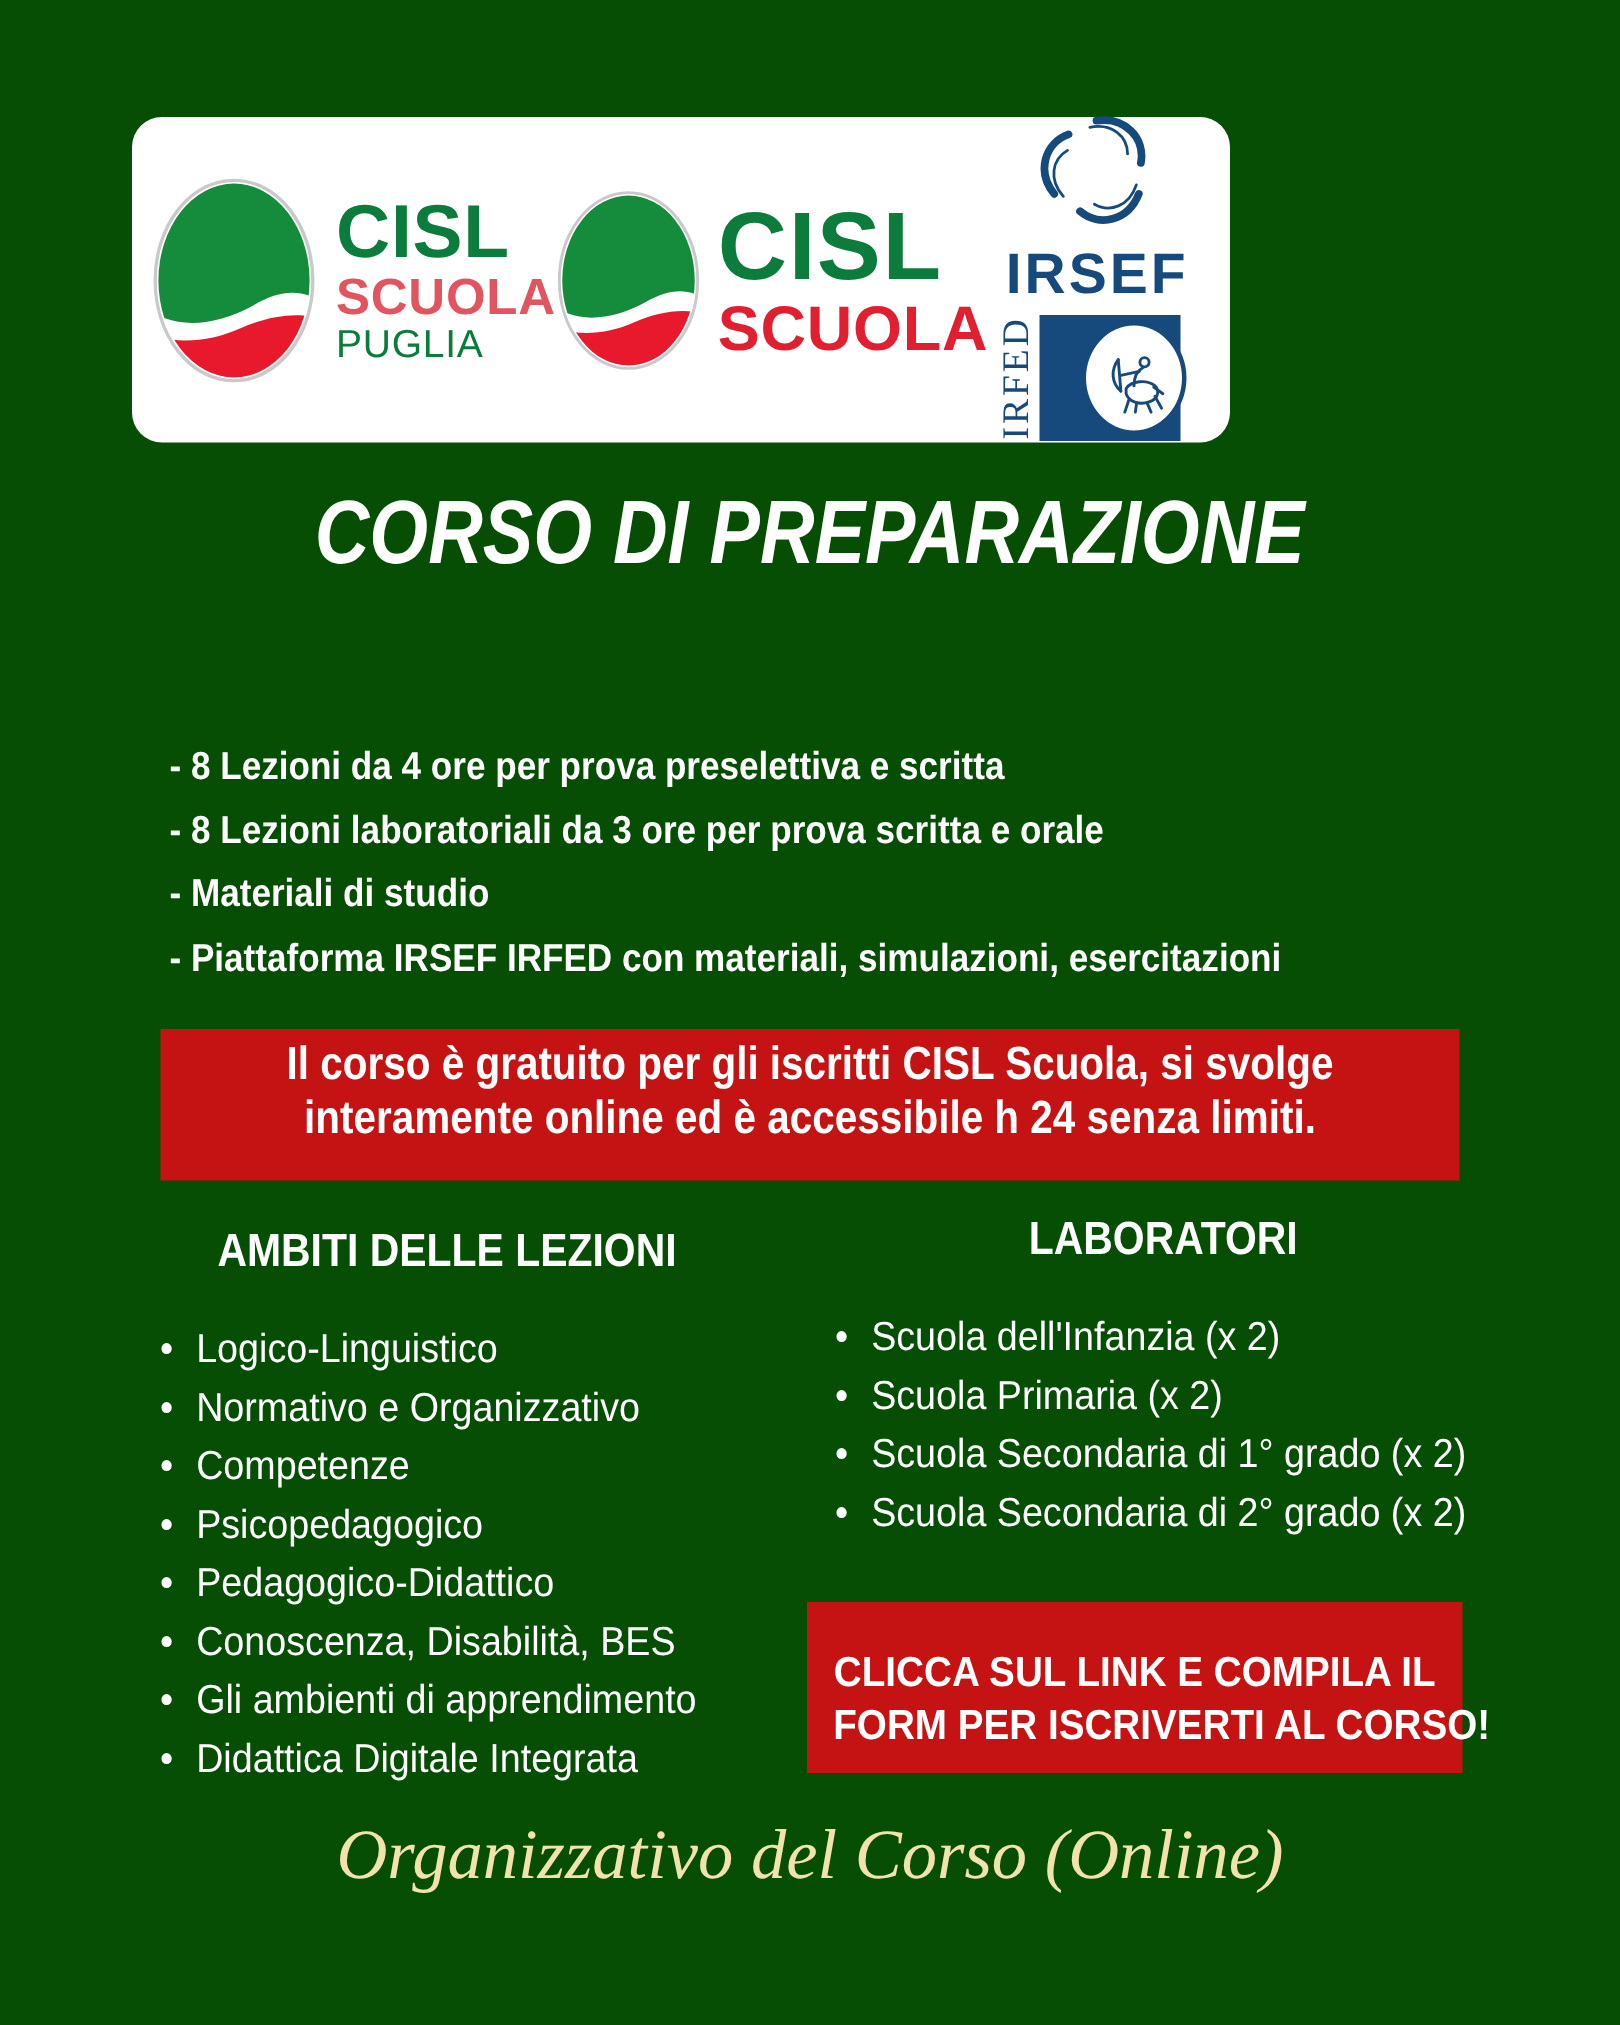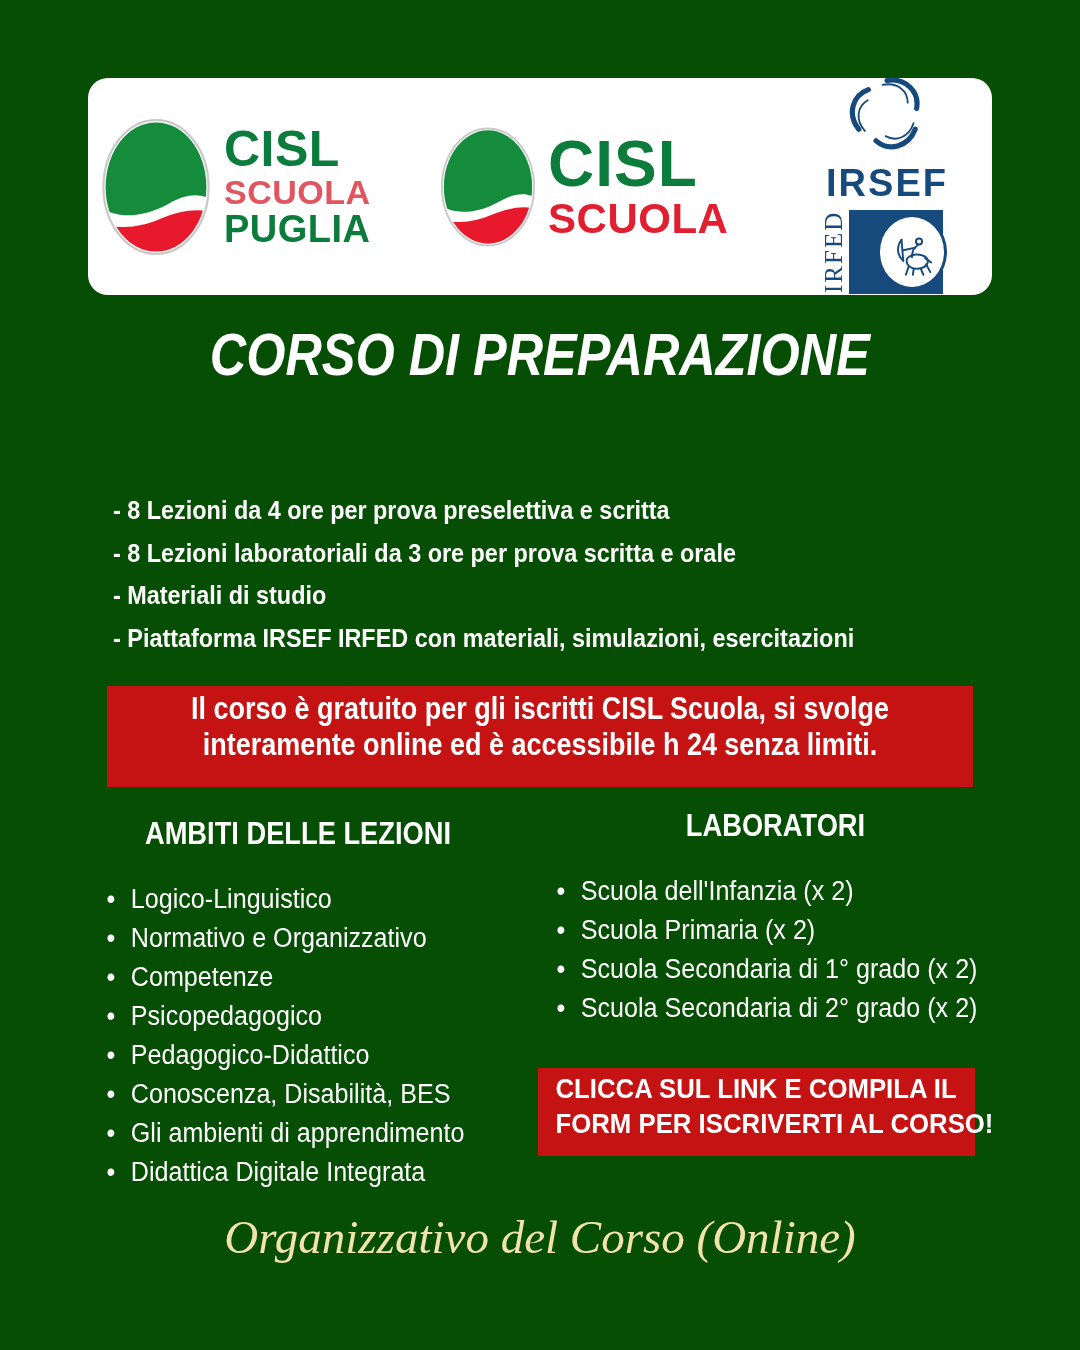--- a/index.html
+++ b/index.html
@@ -5,31 +5,31 @@
   html,body{margin:0;padding:0;}
   body{
     width:1080px;height:1350px;overflow:hidden;position:relative;
     background:#064e04;
     font-family:"Liberation Sans",sans-serif;
   }
   .poster{position:absolute;inset:0;}
 
   
   .card{
-    position:absolute;left:88px;top:78px;width:904px;height:217px;
+    position:absolute;left:88px;top:78px;width:732px;height:217px;
     background:#ffffff;border-radius:20px;
     display:flex;align-items:center;justify-content:space-between;
     padding:0 16px 0 12px;box-sizing:border-box;
   }
   .logo{display:flex;align-items:center;}
   .egg{display:block;}
   .logo-words{display:flex;flex-direction:column;line-height:0.95;margin-left:12px;}
   .w-cisl1{font-weight:700;font-size:50px;color:#0c7c3c;letter-spacing:0.5px;}
   .w-scuola1{font-weight:700;font-size:34px;color:#e05560;margin-top:3px;letter-spacing:0.5px;}
-  .w-puglia1{font-weight:700;font-size:38px;color:#0c7c3c;margin-top:3px;letter-spacing:0.5px;}
+  .w-puglia1{font-weight:400;font-size:26px;color:#0c7c3c;margin-top:3px;letter-spacing:0.5px;}
   .w-cisl2{font-weight:700;font-size:64px;color:#0c7c3c;letter-spacing:1px;}
   .w-scuola2{font-weight:700;font-size:42px;color:#e02030;margin-top:4px;letter-spacing:0.5px;}
 
   .logo-irsef{display:flex;flex-direction:column;align-items:center;width:178px;}
   .irsef-word{font-weight:700;font-size:38px;color:#174a7c;letter-spacing:2px;margin:12px 0 2px;}
   .irsef-bottom{display:flex;align-items:center;}
   .irfed-word{
     writing-mode:vertical-rl;transform:rotate(180deg);
     font-family:"Liberation Serif",serif;font-size:25px;color:#174a7c;
     letter-spacing:2px;line-height:1;margin-right:3px;height:90px;text-align:center;
@@ -74,21 +74,21 @@
   .list{margin-top:28px;}
   .list-item{
     font-size:27px;color:#ffffff;line-height:39px;white-space:nowrap;
     transform:scaleX(0.93);transform-origin:left center;
   }
   .list-item::before{content:"•";display:inline-block;margin-left:20px;width:26px;font-size:27px;}
 
   
   .cta{
     margin-top:40px;width:437px;background:#c51212;color:#ffffff;
-    padding:3px 0 15px;cursor:pointer;box-sizing:border-box;
+    text-align:center;padding:29px 0 15px;cursor:pointer;box-sizing:border-box;
   }
   .cta-line{font-weight:700;font-size:28px;line-height:35px;transform:scaleX(0.92);white-space:nowrap;}
 
   
   .footer{position:absolute;top:1206px;left:0;width:100%;text-align:center;color:#f2e3ac;}
   .footer-line1{font-family:"Liberation Serif",serif;font-style:italic;font-size:47px;line-height:62px;}
   .footer-line2{display:inline-block;font-weight:700;font-size:50px;line-height:62px;transform:scaleX(0.9);margin-top:4px;}
 </style>
 </head>
 <body>

